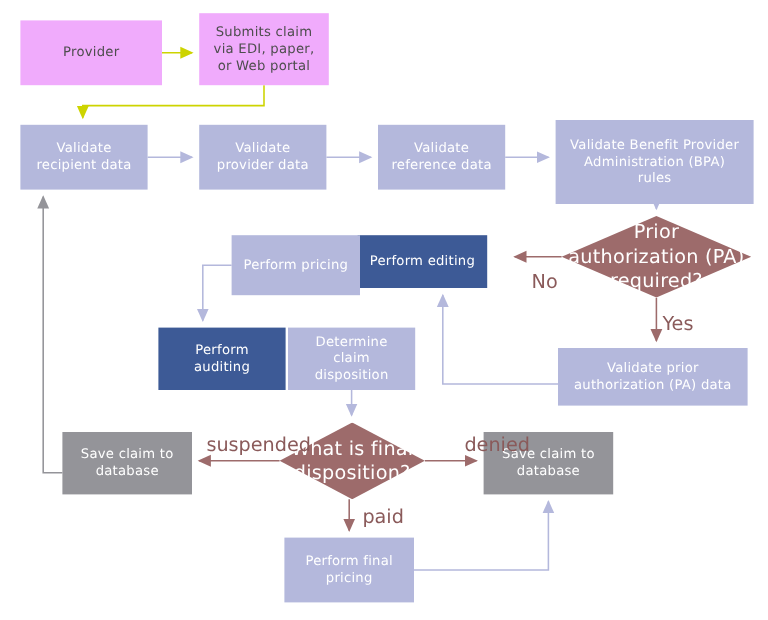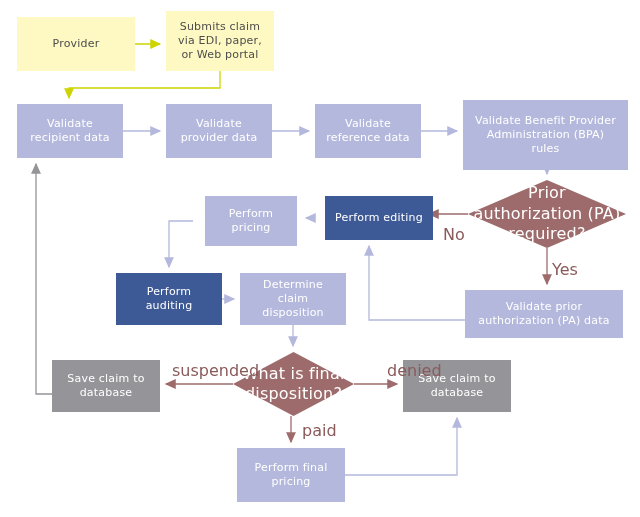--- a/index.html
+++ b/index.html
@@ -27,21 +27,21 @@
     line-height: 1.28;
     font-size: 11px;
     letter-spacing: 0.2px;
     white-space: pre-line;
     padding: 2px 4px;
     z-index: 3;
   }
   .n-lilac  { background: #b4b8dc; color: #ffffff; }
   .n-blue   { background: #3d5a96; color: #ffffff; }
   .n-gray   { background: #949499; color: #ffffff; }
-  .n-lime   { background: #fef9c3; color: #4d4d4d; }
+  .n-lime   { background: #f0abfc; color: #4d4d4d; }
   .diamond {
     position: absolute;
     z-index: 3;
   }
   .diamond .dshape {
     position: absolute;
     inset: 0;
     background: #9d6b6b;
     clip-path: polygon(50% 0%, 100% 50%, 50% 100%, 0% 50%);
   }
@@ -156,28 +156,28 @@
 Administration (BPA)
 rules</div>
 
   <div class="diamond" style="left:468px;top:180px;width:158px;height:68px;">
     <div class="dshape"></div>
     <div class="dtext">Prior
 authorization (PA)
 required?</div>
   </div>
 
-  <div class="node n-blue" style="left:325px;top:196px;width:108px;height:44px;">Perform editing</div>
-
-  <div class="node n-lilac" style="left:193px;top:196px;width:92px;height:50px;margin-left:12px;">Perform pricing</div>
+  <div class="node n-blue" style="left:298px;top:196px;width:108px;height:44px;">Perform editing</div>
+
+  <div class="node n-lilac" style="left:193px;top:196px;width:107px;height:50px;">Perform pricing</div>
 
   <div class="node n-lilac" style="left:465px;top:290px;width:158px;height:48px;">Validate prior
 authorization (PA) data</div>
 
-  <div class="node n-blue" style="left:116px;top:273px;width:106px;height:52px;">Perform
+  <div class="node n-blue" style="left:132px;top:273px;width:106px;height:52px;">Perform
 auditing</div>
 
   <div class="node n-lilac" style="left:240px;top:273px;width:106px;height:52px;">Determine
 claim
 disposition</div>
 
   <div class="diamond" style="left:233px;top:352px;width:121px;height:64px;">
     <div class="dshape"></div>
     <div class="dtext">What is final
 disposition?</div>

